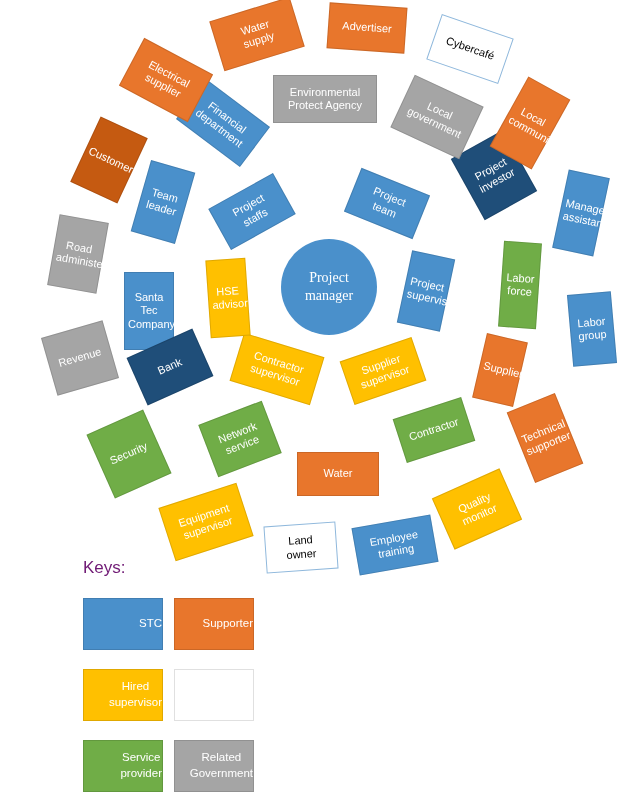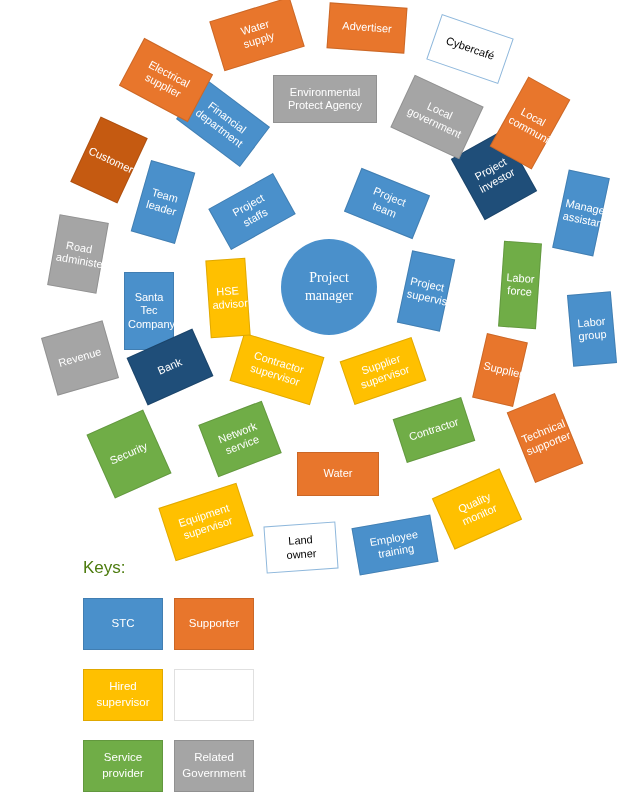--- a/index.html
+++ b/index.html
@@ -79,39 +79,39 @@
     left: 0;
     top: 552px;
     width: 639px;
     height: 247px;
   }
   #legend-title {
     position: absolute;
     left: 83px;
     top: 6px;
     font-size: 17px;
-    color: #4d7c0f;
+    color: #701a75;
   }
   .legend-row {
     position: absolute;
     left: 83px;
     display: flex;
     gap: 11px;
   }
   .legend-row.r1 { top: 46px; }
   .legend-row.r2 { top: 117px; }
   .legend-row.r3 { top: 188px; }
 
   .key {
     box-sizing: border-box;
     width: 80px;
     height: 52px;
     display: flex;
     align-items: center;
-    justify-content: center;
+    justify-content: flex-end;
     text-align: center;
     color: #ffffff;
     font-size: 11.5px;
     line-height: 1.35;
     white-space: pre-line;
     border: 1px solid rgba(0,0,0,0.12);
   }
 </style>
 </head>
 <body>

